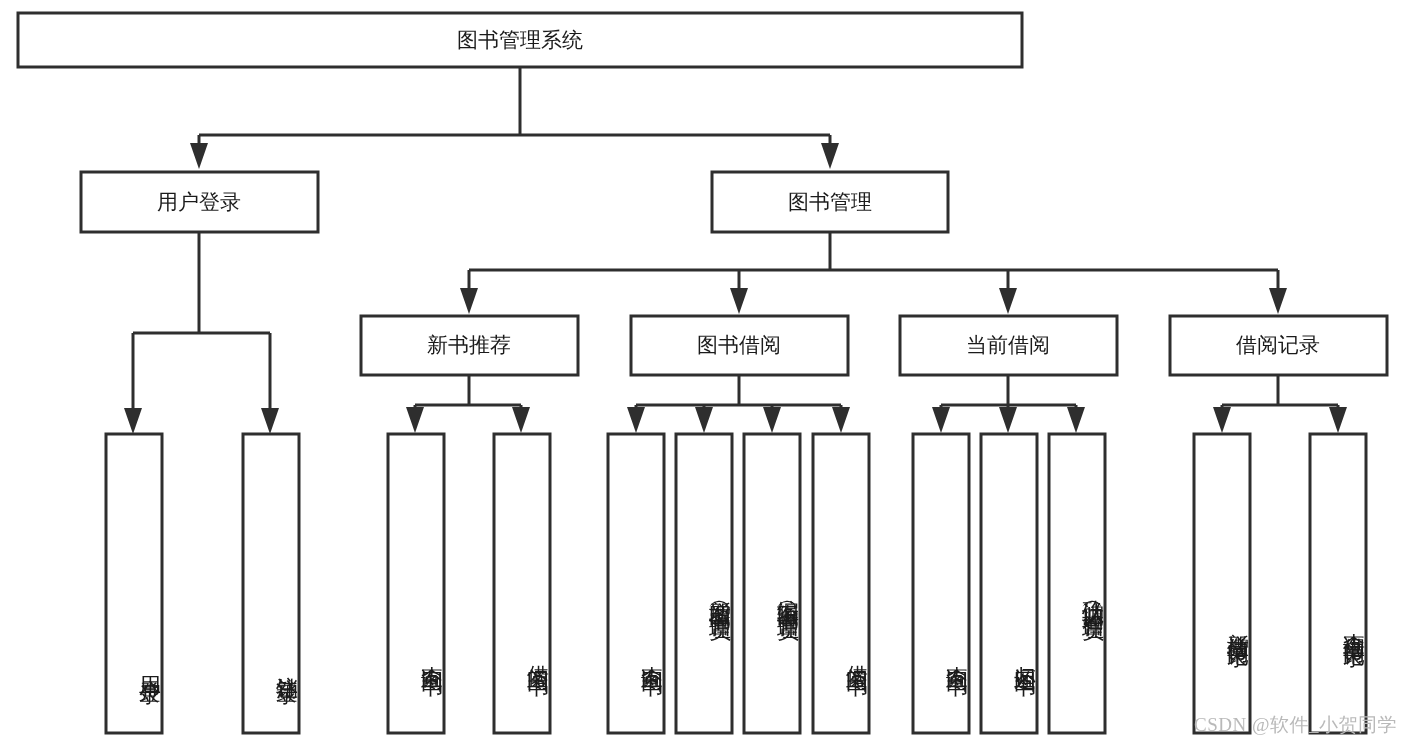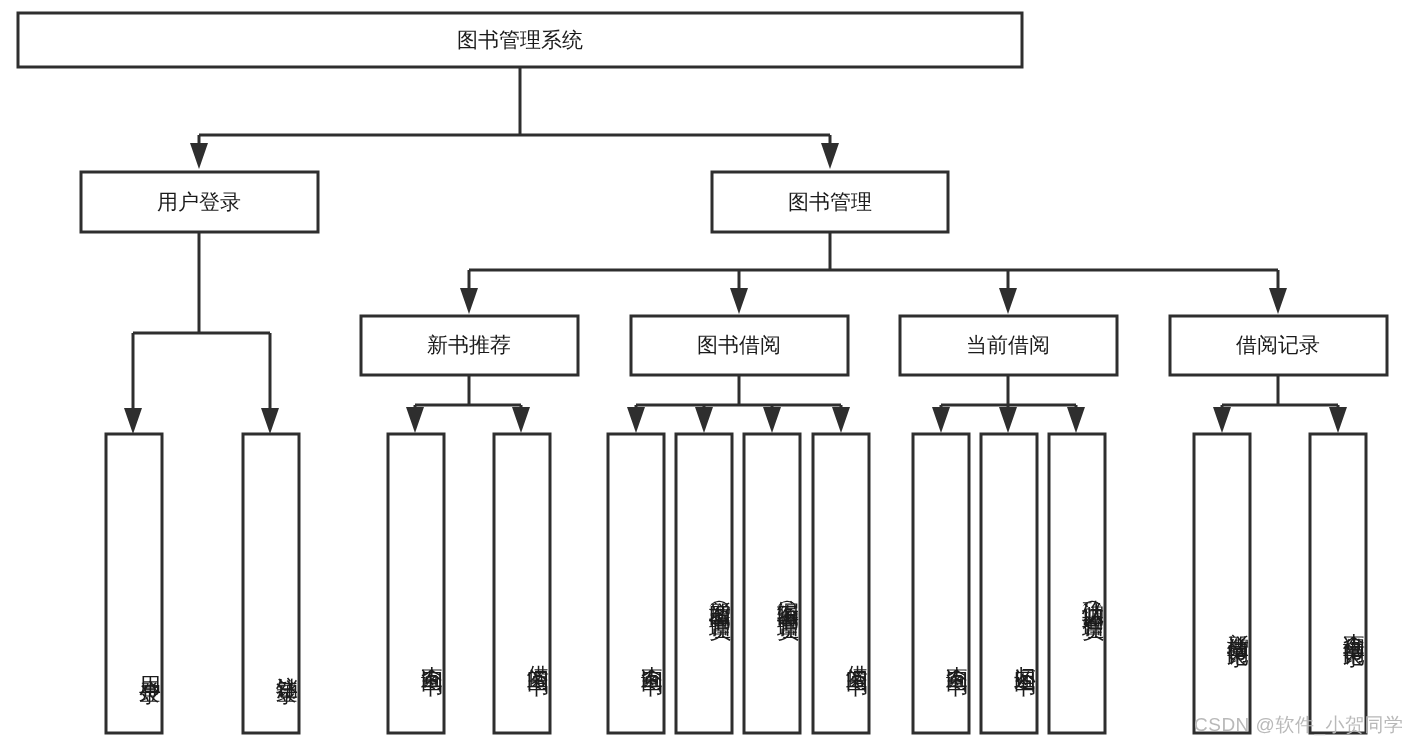--- a/index.html
+++ b/index.html
@@ -60,21 +60,21 @@
     font-family: "DejaVu Sans", "Liberation Sans", sans-serif;
     font-size: 22px;
     line-height: 1.05;
     letter-spacing: 3px;
     color: #1b1b1b;
     white-space: nowrap;
     pointer-events: none;
   }
   .watermark {
     position: absolute;
-    font-family: Liberation Sans, sans-serif;
+    font-family: Liberation Serif, serif;
     font-size: 19px;
     color: #b9b9b9;
     white-space: nowrap;
     letter-spacing: 0.5px;
   }
 </style>
 </head>
 <body>
 
 <div id="diagram-root">

